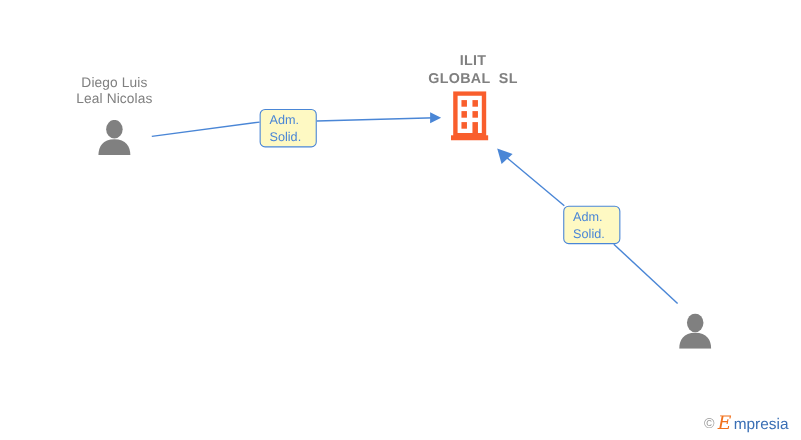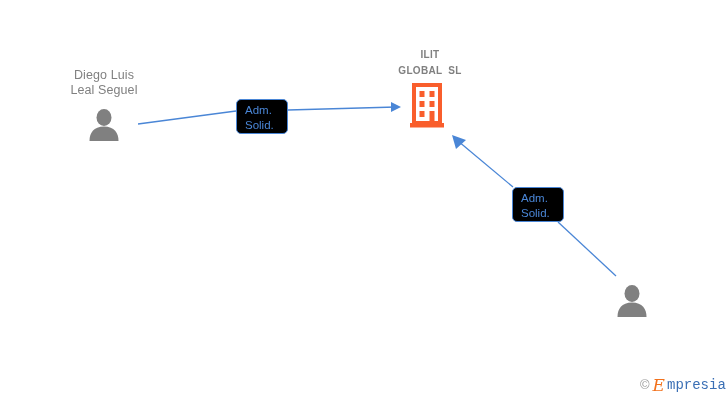--- a/index.html
+++ b/index.html
@@ -25,21 +25,21 @@
     text-align: center;
     white-space: pre;
     letter-spacing: 0.1px;
   }
   .company-name {
     position: absolute;
     left: 350px;
     top: 47px;
     width: 160px;
     color: #808080;
-    font-size: 10px;
+    font-size: 13px;
     font-weight: bold;
     line-height: 16px;
     text-align: center;
     white-space: pre;
     letter-spacing: 0.3px;
   }
   .person-icon {
     position: absolute;
     width: 38px;
     height: 32px;
@@ -57,21 +57,21 @@
     top: 0;
     width: 728px;
     height: 400px;
     pointer-events: none;
   }
   .rel-box {
     position: absolute;
     box-sizing: border-box;
     border: 1.3px solid #4a86d6;
     border-radius: 5px;
-    background: #000000;
+    background: #fef9c3;
     color: #4a86d6;
     font-size: 11.5px;
     line-height: 15px;
     padding: 3px 7px 3px 8px;
     text-align: left;
     white-space: pre;
   }
   #rel-box-1 { left: 236px; top: 99px; width: 52px; height: 35px; }
   #rel-box-2 { left: 512px; top: 187px; width: 52px; height: 35px; }
 
@@ -90,21 +90,21 @@
   }
   .wm-e {
     color: #f2711c;
     font-family: "DejaVu Serif", serif;
     font-style: italic;
     font-size: 17px;
     line-height: 14px;
   }
   .wm-rest {
     color: #3a6fb5;
-    font-family: Liberation Mono, monospace;
+    font-family: Liberation Sans, sans-serif;
     font-size: 14px;
     line-height: 14px;
     margin-left: -1px;
   }
 </style>
 </head>
 <body>
 
 <div id="canvas">
 
@@ -134,21 +134,21 @@
 
       <rect x="9.5" y="18" width="5" height="6" fill="#f95e2c"></rect>
       <rect x="19.5" y="18" width="5" height="6" fill="#f95e2c"></rect>
 
       <rect x="9.5" y="28" width="5" height="6" fill="#f95e2c"></rect>
       <rect x="19.5" y="28" width="5" height="12" fill="#f95e2c"></rect>
     </svg>
   </div>
 
   <div class="node-label" style="left: 30px; top: 68px; width: 148px;">Diego Luis
-Leal Seguel</div>
+Leal Nicolas</div>
 
   <div class="person-icon" style="left: 85px; top: 109px;">
     <svg viewBox="0 0 38 32" width="38" height="32">
       <ellipse cx="19" cy="8.5" rx="7.5" ry="8.5" fill="#808080"></ellipse>
       <path d="M19 17.5 C8.5 17.5 4.5 24 4.5 32 L33.5 32 C33.5 24 29.5 17.5 19 17.5 Z" fill="#808080"></path>
     </svg>
   </div>
 
   <div class="person-icon" style="left: 613px; top: 285px;">
     <svg viewBox="0 0 38 32" width="38" height="32">

